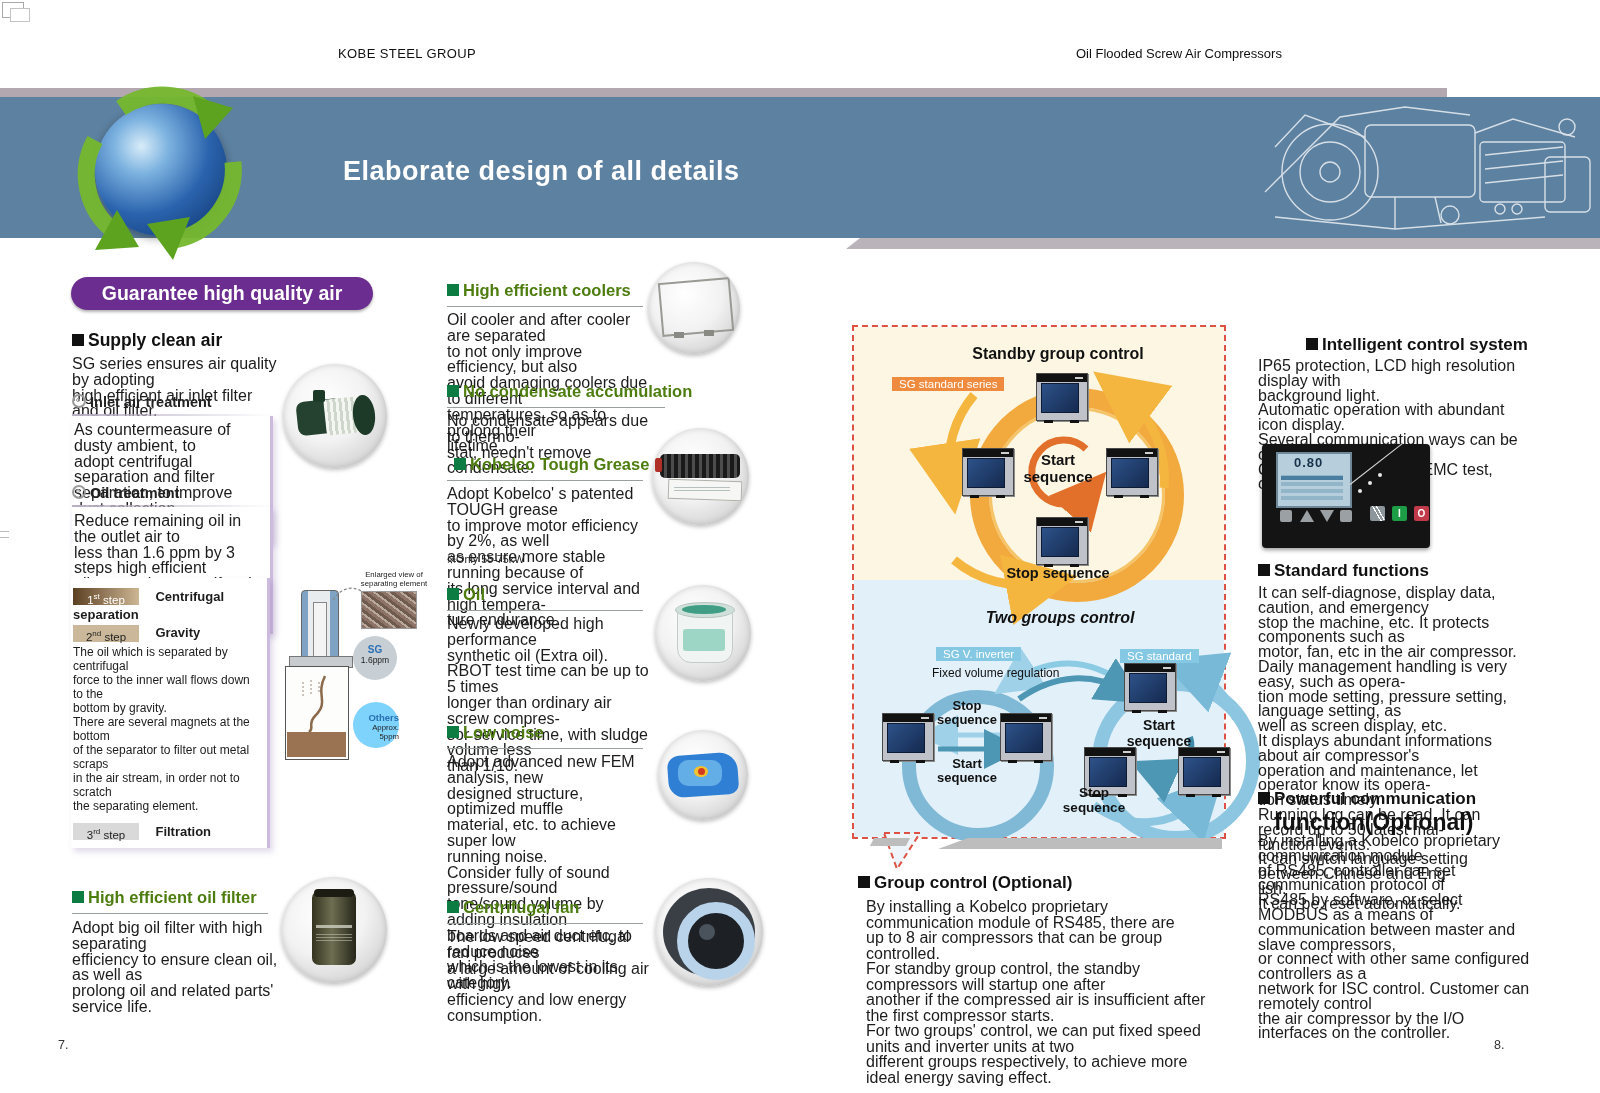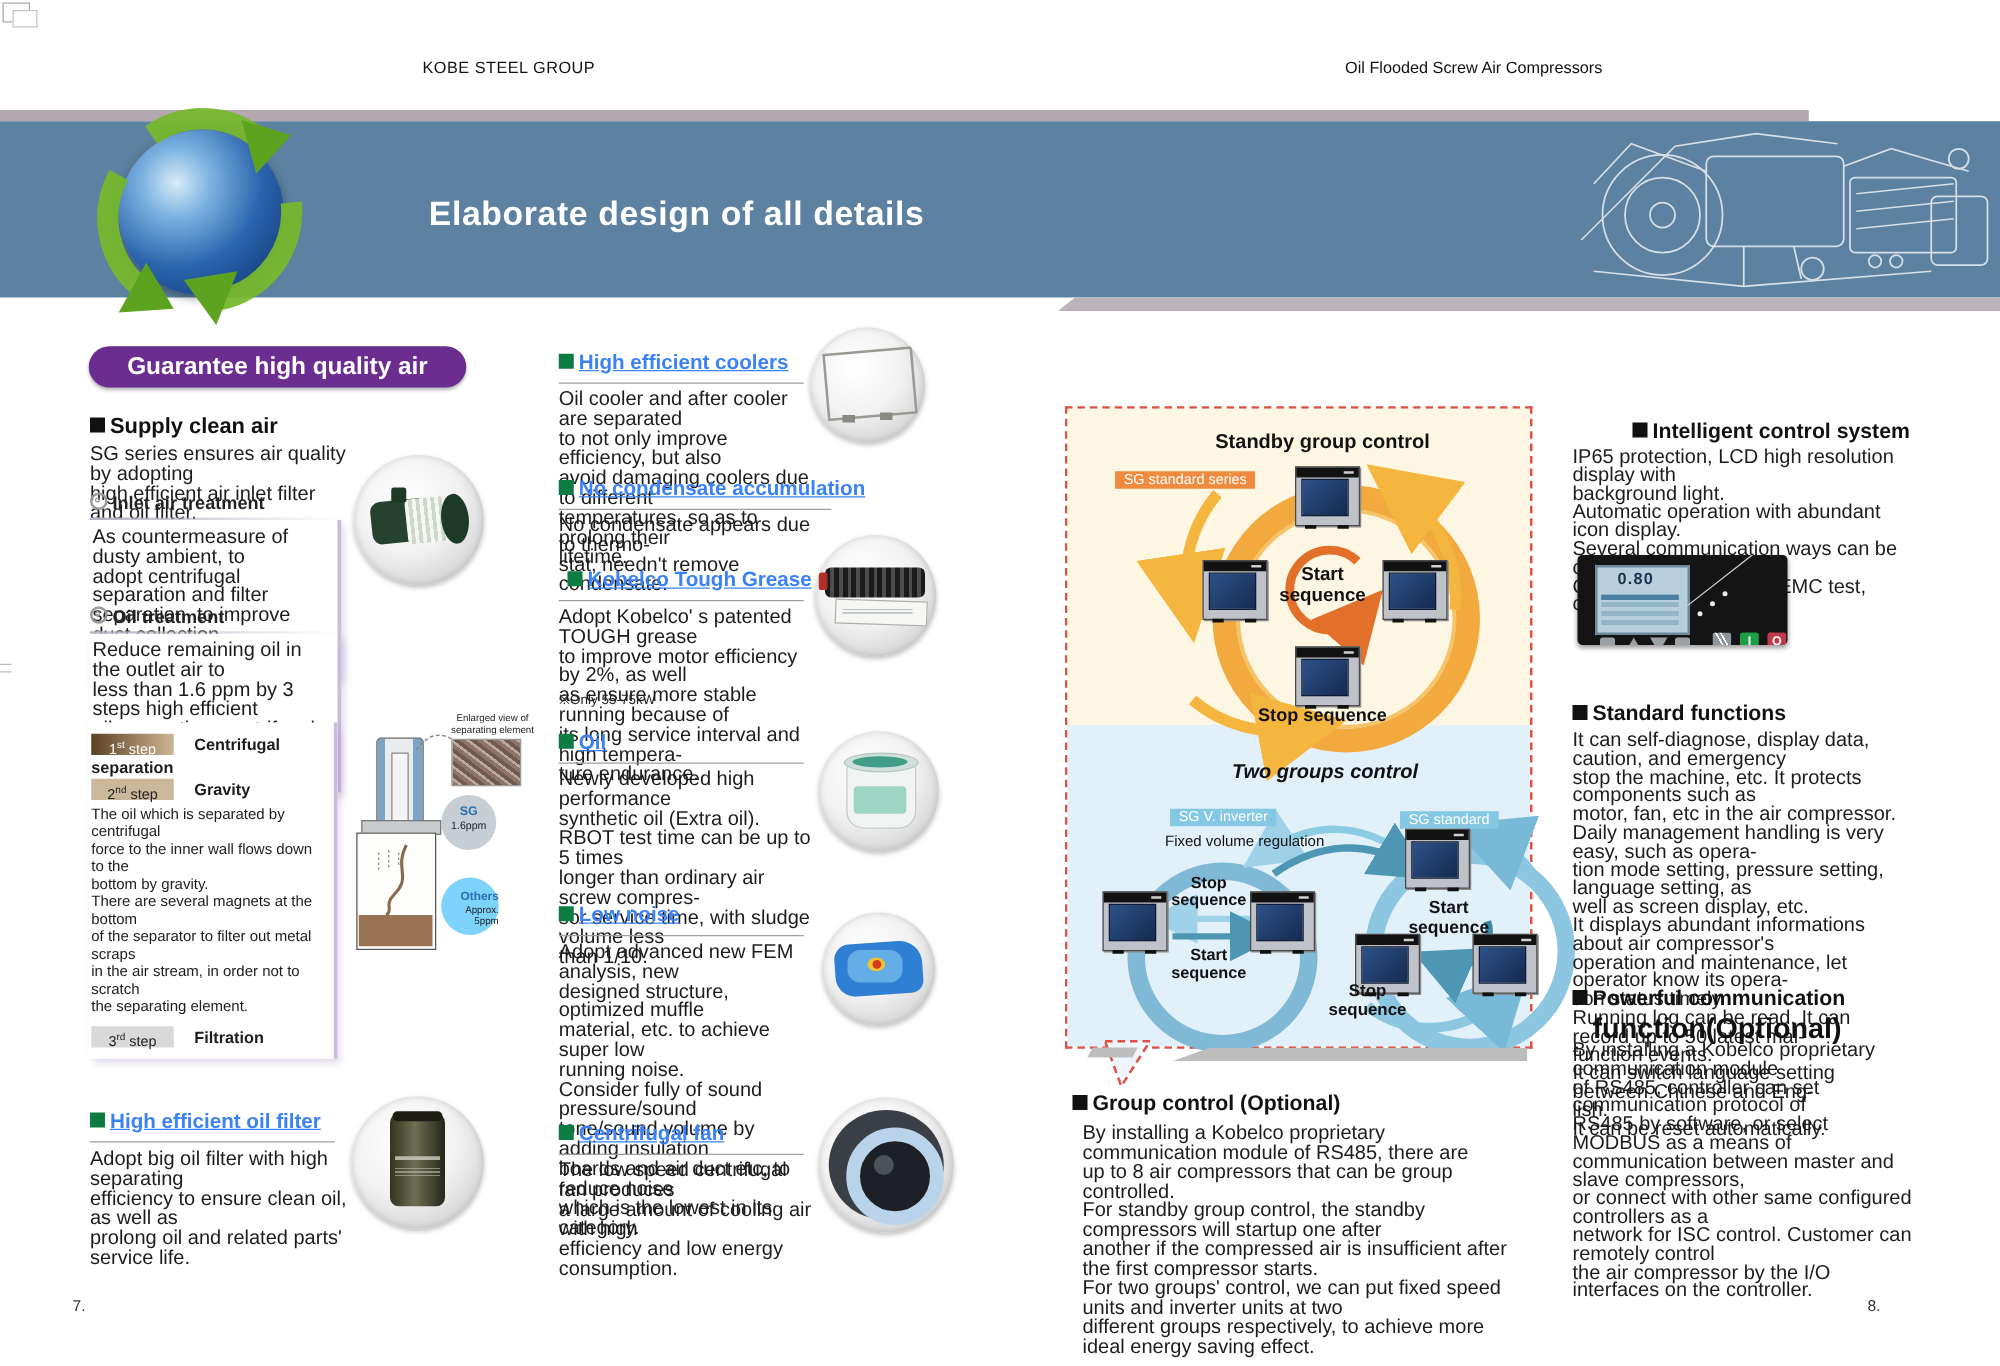--- a/index.html
+++ b/index.html
@@ -2,21 +2,21 @@
 <html><head>
 <meta charset="utf-8">
 <style>
   html,body{margin:0;padding:0;background:#e9e9e9;}
   #page{position:relative;width:1600px;height:1093px;background:#fff;overflow:hidden;
         font-family:"Liberation Sans",sans-serif;color:#1c1c1c;}
   .abs{position:absolute;}
   .body{font-size:16px;line-height:15.8px;white-space:pre-line;color:#1c1c1c;}
   .tight{line-height:14.8px;}
   
-  .gh{font-weight:bold;color:#3b82f6;font-size:16.5px;white-space:nowrap;text-decoration:underline;}
+  .gh{font-weight:bold;color:#4d7c0f;font-size:16.5px;white-space:nowrap;}
   .bh{font-weight:bold;color:#111;font-size:17.5px;white-space:nowrap;}
   .sq{display:inline-block;width:12px;height:12px;margin-right:4px;}
   .gh .sq{background:#0c7c43;}
   .bh .sq{background:#111;}
   .hline{height:1px;background:#9aa0a0;}
   .subh{font-size:14.5px;color:#222;font-weight:bold;white-space:nowrap;}
   .dcirc{display:inline-block;width:10px;height:10px;border:2px solid #9a9a9a;border-radius:50%;
          position:relative;margin-right:4px;top:1px;}
   .dcirc::after{content:"";position:absolute;left:2px;top:2px;width:2px;height:2px;border:1px solid #9a9a9a;border-radius:50%;}
   .subline{height:2px;background:linear-gradient(to right,#b9b2c4,rgba(185,178,196,0));}
@@ -425,21 +425,21 @@
 
   <div class="abs bh" style="left:1258px;top:335px;font-size:17px;padding-left:48px;">
     <span class="sq"></span><span>Intelligent control system</span>
   </div>
   <div class="abs body tight" style="left:1258px;top:359px;width:268px;">IP65 protection, LCD high resolution display with
 background light.
 Automatic operation with abundant icon display.
 Several communication ways can be chosen.
 Qualified by IEC61000 EMC test, certified by UL, CE.</div>
 
-  <div class="abs" style="left:1262px;top:444px;width:168px;height:72px;background:#141414;border-radius:4px;box-shadow:0 2px 4px rgba(0,0,0,.4);overflow:hidden;">
+  <div class="abs" style="left:1262px;top:444px;width:168px;height:104px;background:#141414;border-radius:4px;box-shadow:0 2px 4px rgba(0,0,0,.4);overflow:hidden;">
     <div class="abs" style="left:14px;top:8px;width:72px;height:52px;background:#b7cfdd;border:2px solid #6e8899;">
       <div class="abs" style="left:16px;top:1px;font-size:13px;font-weight:bold;color:#17324a;letter-spacing:1px;">0.80</div>
       <div class="abs" style="left:3px;top:18px;width:62px;height:28px;
            background:repeating-linear-gradient(0deg,#8fb2c6 0 4px,#b7cfdd 4px 7px);opacity:.9;"></div>
       <div class="abs" style="left:3px;top:22px;width:62px;height:4px;background:#4a7ea0;"></div>
     </div>
     <div class="abs" style="left:88px;top:40px;width:110px;height:1px;background:#d8d8d8;transform:rotate(-38deg);transform-origin:left center;"></div>
     <div class="abs" style="left:116px;top:29px;width:4px;height:4px;border-radius:50%;background:#e8e8e8;"></div>
     <div class="abs" style="left:106px;top:37px;width:4px;height:4px;border-radius:50%;background:#e8e8e8;"></div>
     <div class="abs" style="left:96px;top:45px;width:4px;height:4px;border-radius:50%;background:#e8e8e8;"></div>

